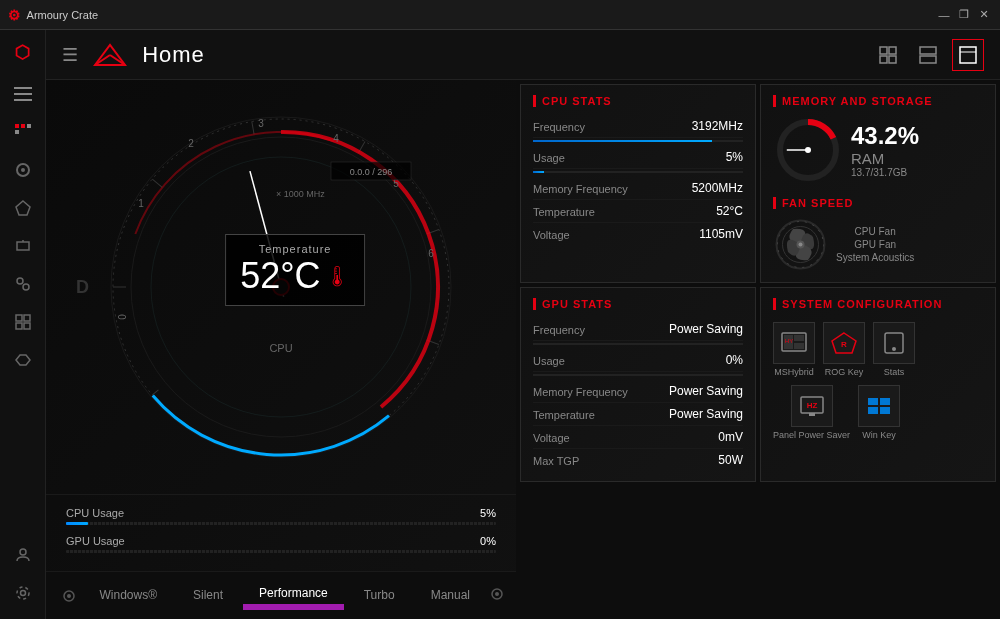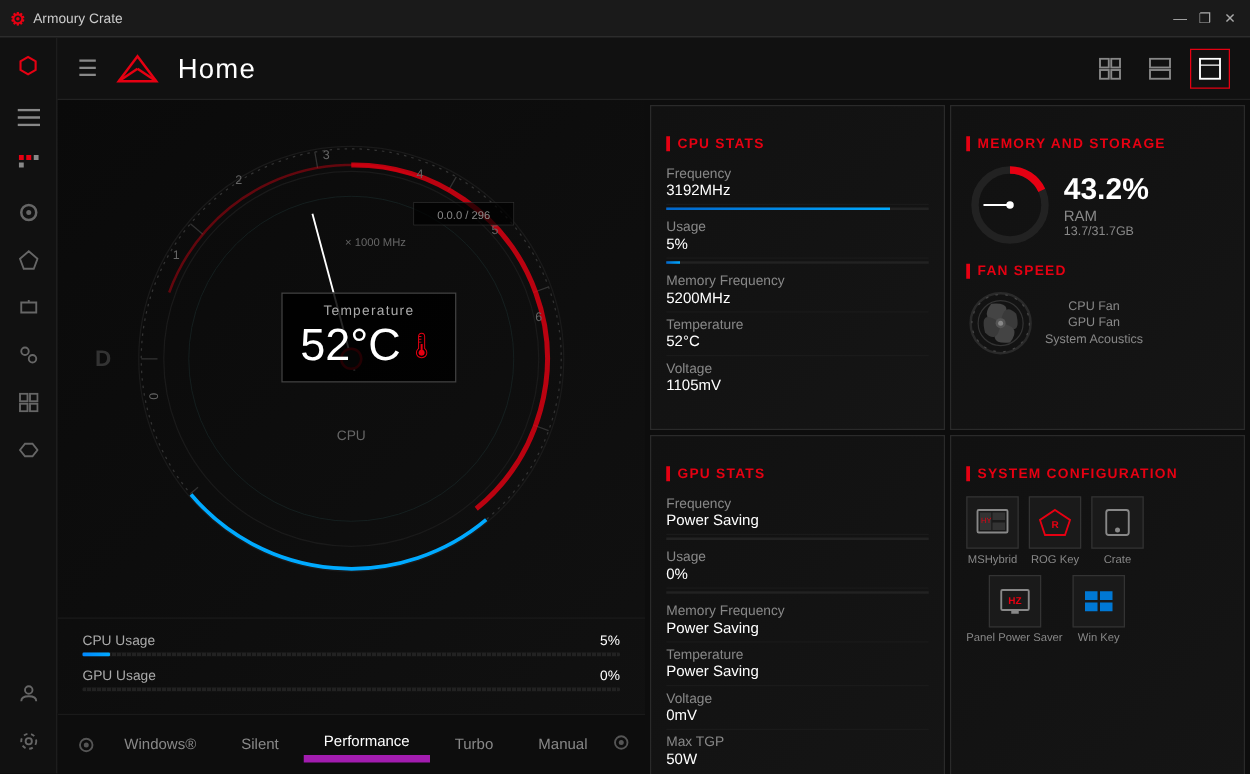--- a/index.html
+++ b/index.html
@@ -272,21 +272,21 @@
     
     .stats-row {
       display: flex;
       gap: 4px;
     }
 
     .widget {
       background: linear-gradient(135deg, #111 0%, #151515 100%);
       border: 1px solid #2a2a2a;
       flex: 1;
-      padding: 24px 12px;
+      padding: 10px 12px;
     }
     .widget-title {
       font-size: 11px;
       color: #e60012;
       font-weight: 600;
       letter-spacing: 1px;
       margin-bottom: 8px;
       text-transform: uppercase;
       display: flex;
       align-items: center;
@@ -297,24 +297,23 @@
       width: 3px;
       height: 12px;
       background: #e60012;
       display: inline-block;
     }
 
     
     .stat-row {
       display: flex;
       justify-content: space-between;
-      align-items: flex-start;
+      align-items: flex-end;
       padding: 4px 0;
       border-bottom: 1px solid #1a1a1a;
-      flex-direction: column;
     }
     .stat-row:last-child { border-bottom: none; }
     .stat-label {
       font-size: 11px;
       color: #888;
     }
     .stat-value {
       font-size: 12px;
       color: #fff;
       text-align: right;
@@ -349,21 +348,21 @@
     }
     .memory-info {
       flex: 1;
     }
     .memory-percent {
       font-size: 24px;
       font-weight: 700;
       color: #fff;
     }
     .memory-label {
-      font-size: 12px;
+      font-size: 15px;
       color: #888;
     }
     .memory-detail {
       font-size: 10px;
       color: #888;
     }
 
     
     .fan-widget {
       display: flex;
@@ -843,21 +842,21 @@
                   <span class="sysconfig-label">ROG Key</span>
                 </div>
 
                 <div class="sysconfig-item">
                   <div class="sysconfig-icon-box">
                     <svg width="28" height="24" viewBox="0 0 28 24">
                       <rect x="5" y="2" width="18" height="20" rx="2" fill="none" stroke="#888" stroke-width="1.5"></rect>
                       <circle cx="14" cy="18" r="2" fill="#888"></circle>
                     </svg>
                   </div>
-                  <span class="sysconfig-label">Crate</span>
+                  <span class="sysconfig-label">Stats</span>
                 </div>
 
                 <div class="sysconfig-item">
                   <div class="sysconfig-icon-box">
                     <svg width="28" height="24" viewBox="0 0 28 24">
                       <rect x="3" y="3" width="22" height="16" rx="1" fill="none" stroke="#888" stroke-width="1.5"></rect>
                       <rect x="11" y="19" width="6" height="3" fill="#888"></rect>
                       <text x="14" y="14" fill="#e60012" font-size="8" text-anchor="middle" font-weight="bold">HZ</text>
                     </svg>
                   </div>

